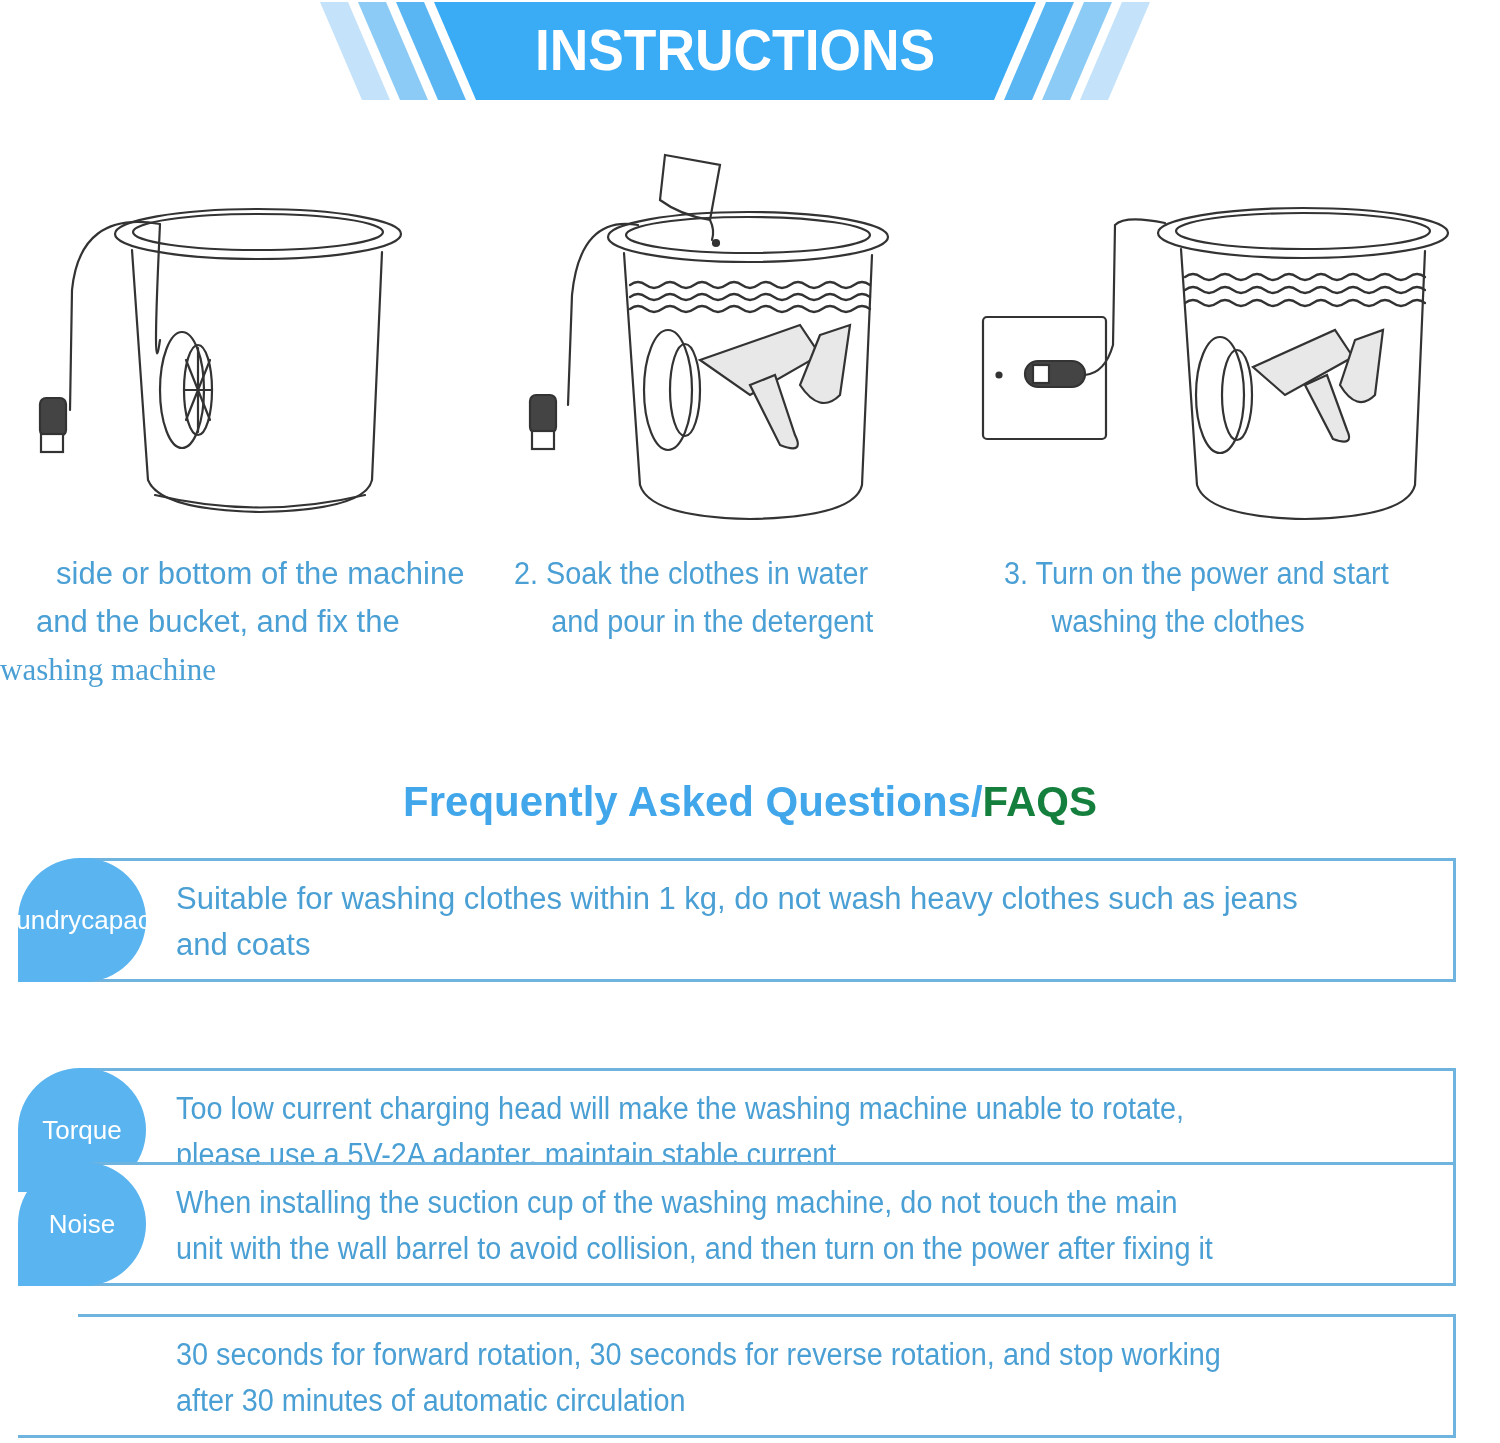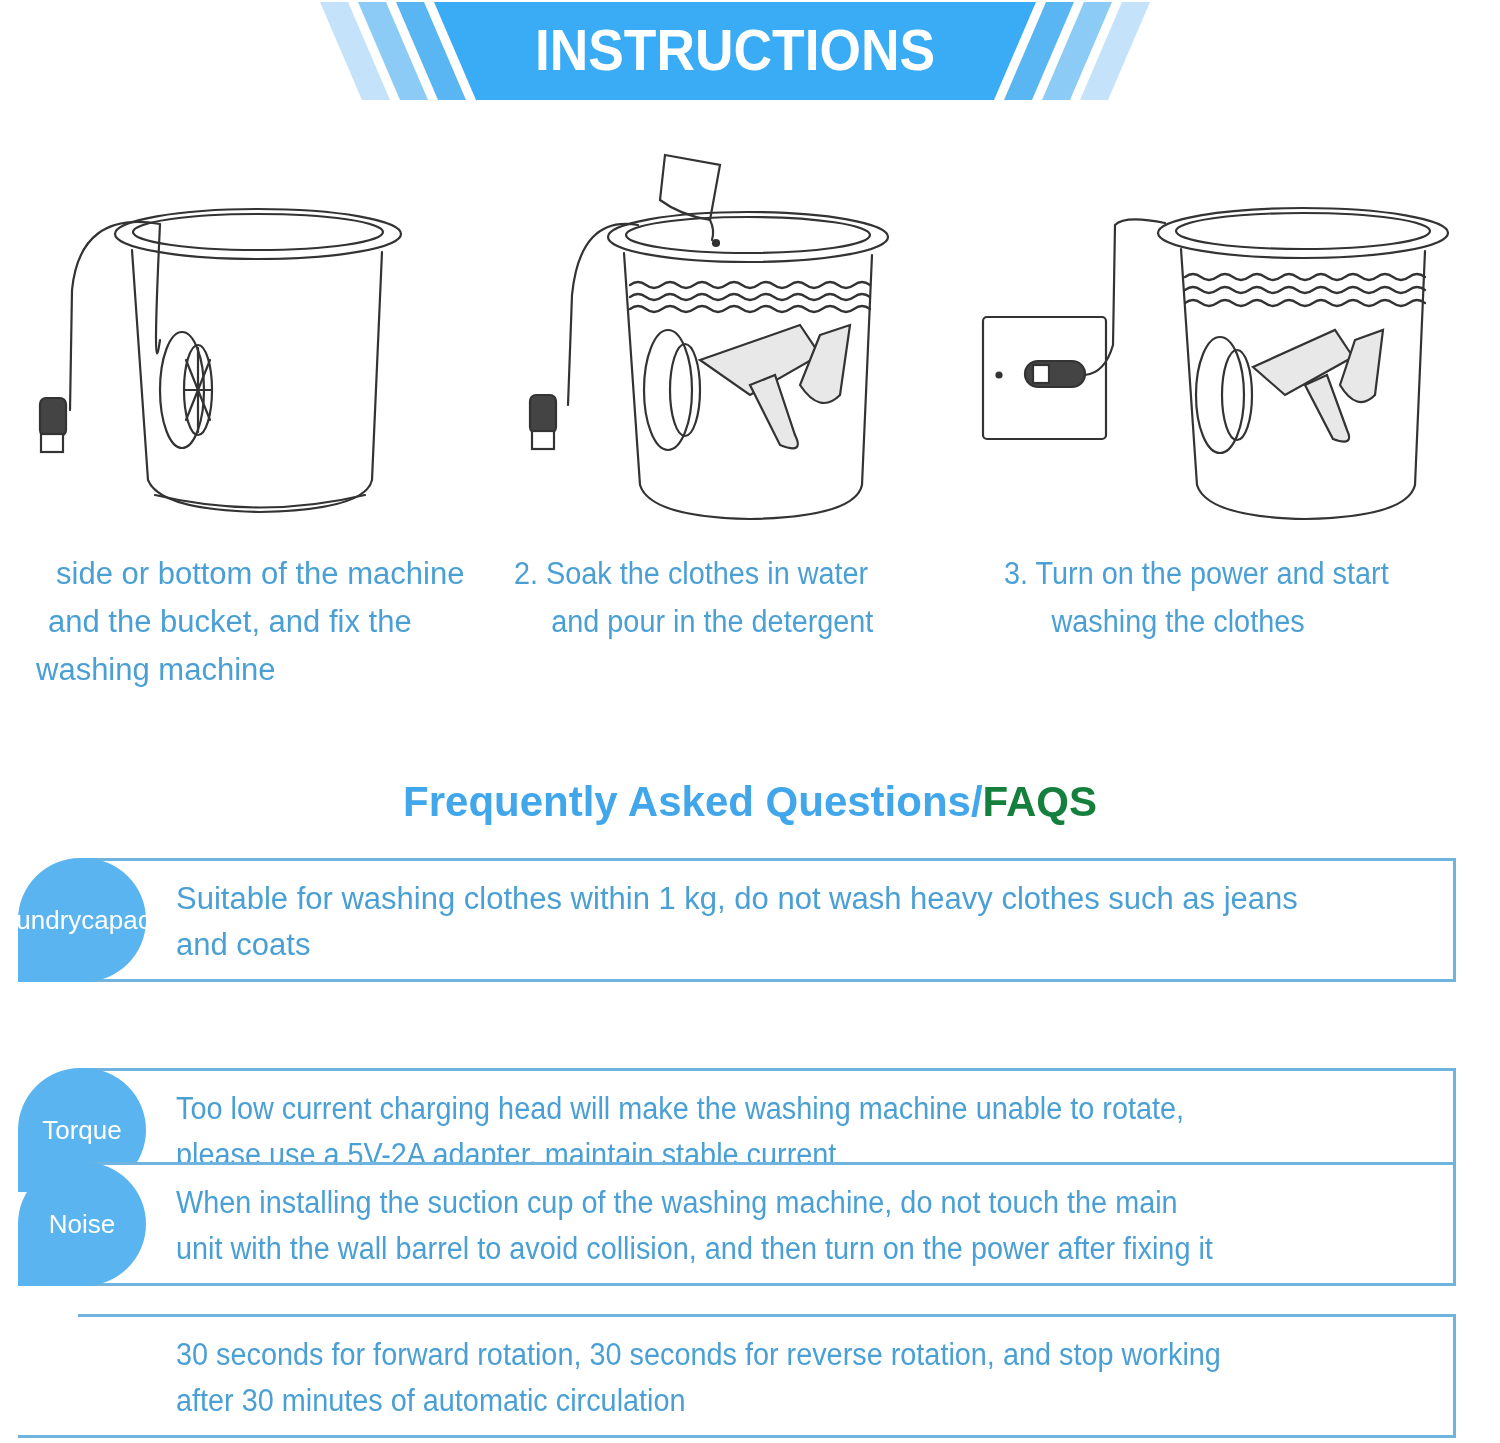--- a/index.html
+++ b/index.html
@@ -155,22 +155,22 @@
     <g fill="#e8e8e8">
       <path d="M278,172 L360,135 L378,162 L310,200 Z"></path>
       <path d="M380,145 L408,135 L400,200 Q382,218 365,190 Z"></path>
       <path d="M330,190 L352,180 L372,235 Q380,252 358,244 Z"></path>
     </g>
   </svg>
 </div>
 
 <div class="step-caption" style="left:0px; top:550px;">
   <span class="line" style="padding-left:56px;">side or bottom of the machine</span>
-  <span class="line" style="padding-left:48px;">and the bucket, and fix the</span>
-  <span class="line" style="padding-left:36px;">washing machine</span>
+  <span class="line" style="padding-left:36px;">and the bucket, and fix the</span>
+  <span class="line" style="font-family:Liberation Serif, serif;">washing machine</span>
 </div>
 
 <div class="step-caption" style="left:514px; top:550px; transform-origin:left top; transform:scaleX(0.93);">
   <span class="line"><span class="num">2.</span> <span>Soak the clothes in water</span></span>
   <span class="line" style="padding-left:40px;">and pour in the detergent</span>
 </div>
 
 <div class="step-caption" style="left:1004px; top:550px; transform-origin:left top; transform:scaleX(0.93);">
   <span class="line"><span class="num">3.</span> <span>Turn on the power and start</span></span>
   <span class="line" style="padding-left:51px;">washing the clothes</span>

